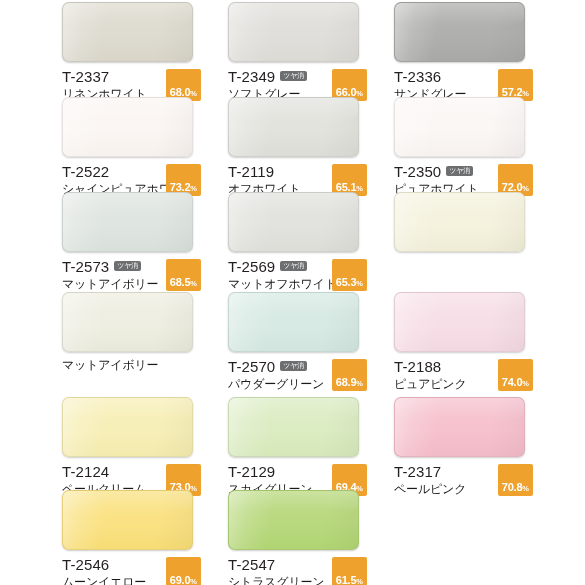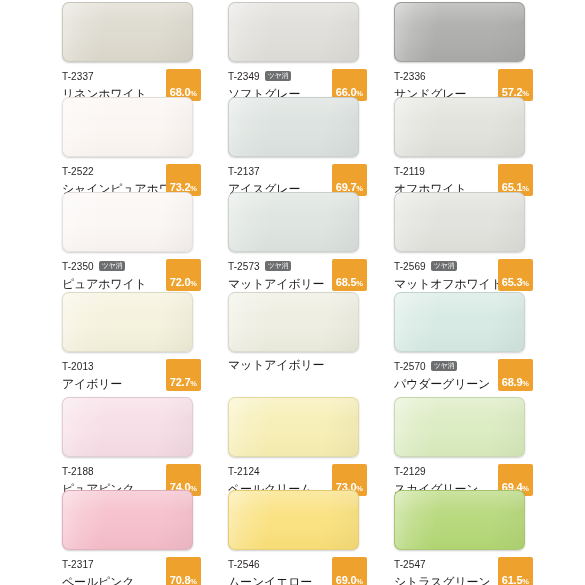--- a/index.html
+++ b/index.html
@@ -84,21 +84,21 @@
   }
 
   .meta-top {
     position: relative;
     height: 15px;
     display: flex;
     align-items: center;
   }
 
   .code {
-    font-size: 10px;
+    font-size: 15px;
     color: #231f20;
     letter-spacing: 0.1px;
     line-height: 1;
     white-space: nowrap;
   }
 
   .matte-badge {
     display: inline-block;
     margin-left: 5px;
     padding: 1px 3px 1px 3px;
@@ -184,30 +184,20 @@
         <div class="chip" style="background: linear-gradient(rgb(251, 246, 243) 0%, rgb(251, 246, 243) 55%, rgb(247, 241, 237) 100%);"></div>
         <div class="meta">
           <div class="meta-top">
             <span class="code">T-2522</span>
             <span class="pct"><span>73.2</span><span class="unit">%</span></span>
           </div>
           <div class="name">シャインピュアホワイト</div>
         </div>
       </div>
       <div class="swatch-cell">
-        <div class="chip" style="background: linear-gradient(rgb(221, 227, 224) 0%, rgb(221, 227, 224) 55%, rgb(215, 222, 219) 100%);"></div>
-        <div class="meta">
-          <div class="meta-top">
-            <span class="code">T-2137</span>
-            <span class="pct"><span>69.7</span><span class="unit">%</span></span>
-          </div>
-          <div class="name">アイスグレー</div>
-        </div>
-      </div>
-      <div class="swatch-cell">
         <div class="chip" style="background: linear-gradient(rgb(227, 227, 222) 0%, rgb(227, 227, 222) 55%, rgb(220, 220, 215) 100%);"></div>
         <div class="meta">
           <div class="meta-top">
             <span class="code">T-2119</span>
             <span class="pct"><span>65.1</span><span class="unit">%</span></span>
           </div>
           <div class="name">オフホワイト</div>
         </div>
       </div>
       <div class="swatch-cell">
@@ -238,27 +228,20 @@
           <div class="meta-top">
             <span class="code">T-2569</span>
             <span class="matte-badge">ツヤ消</span>
             <span class="pct"><span>65.3</span><span class="unit">%</span></span>
           </div>
           <div class="name">マットオフホワイト</div>
         </div>
       </div>
       <div class="swatch-cell">
         <div class="chip" style="background: linear-gradient(rgb(245, 242, 222) 0%, rgb(245, 242, 222) 55%, rgb(239, 236, 214) 100%);"></div>
-        <div class="meta">
-          <div class="meta-top">
-            <span class="code">T-2013</span>
-            <span class="pct"><span>72.7</span><span class="unit">%</span></span>
-          </div>
-          <div class="name">アイボリー</div>
-        </div>
       </div>
       <div class="swatch-cell">
         <div class="chip" style="background: linear-gradient(rgb(238, 238, 226) 0%, rgb(238, 238, 226) 55%, rgb(232, 232, 218) 100%);"></div>
         <div class="meta">
           <div class="name">マットアイボリー</div>
         </div>
       </div>
       <div class="swatch-cell">
         <div class="chip" style="background: linear-gradient(rgb(216, 234, 228) 0%, rgb(216, 234, 228) 55%, rgb(209, 229, 222) 100%);"></div>
         <div class="meta">

